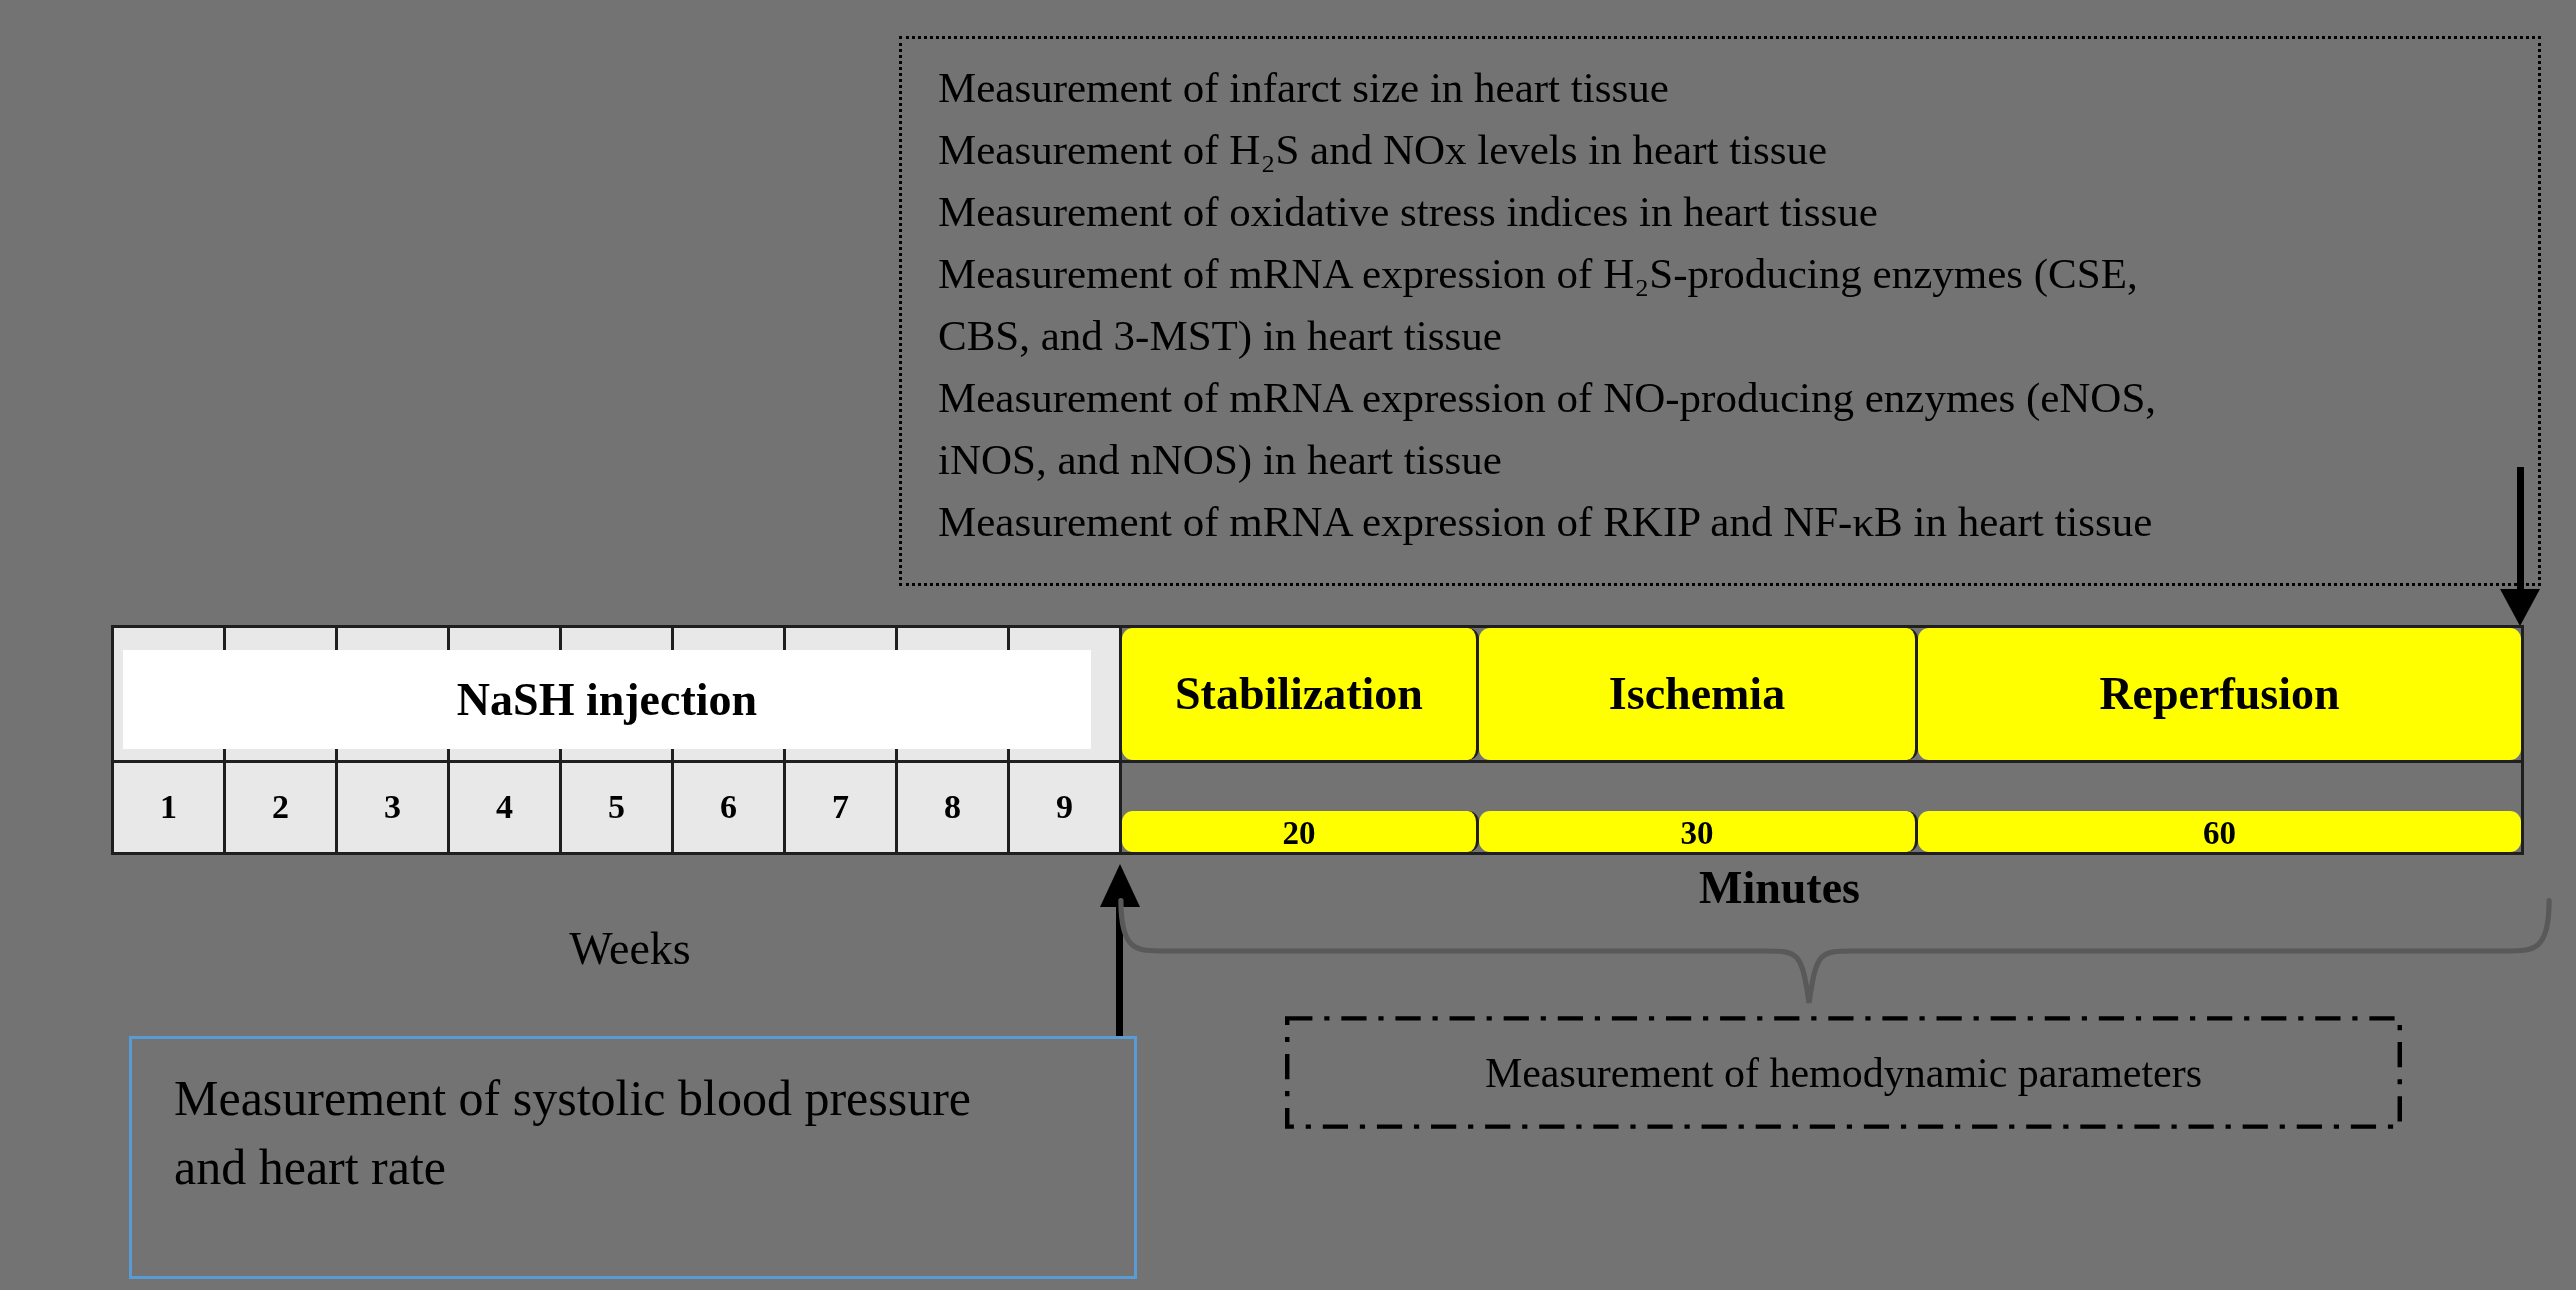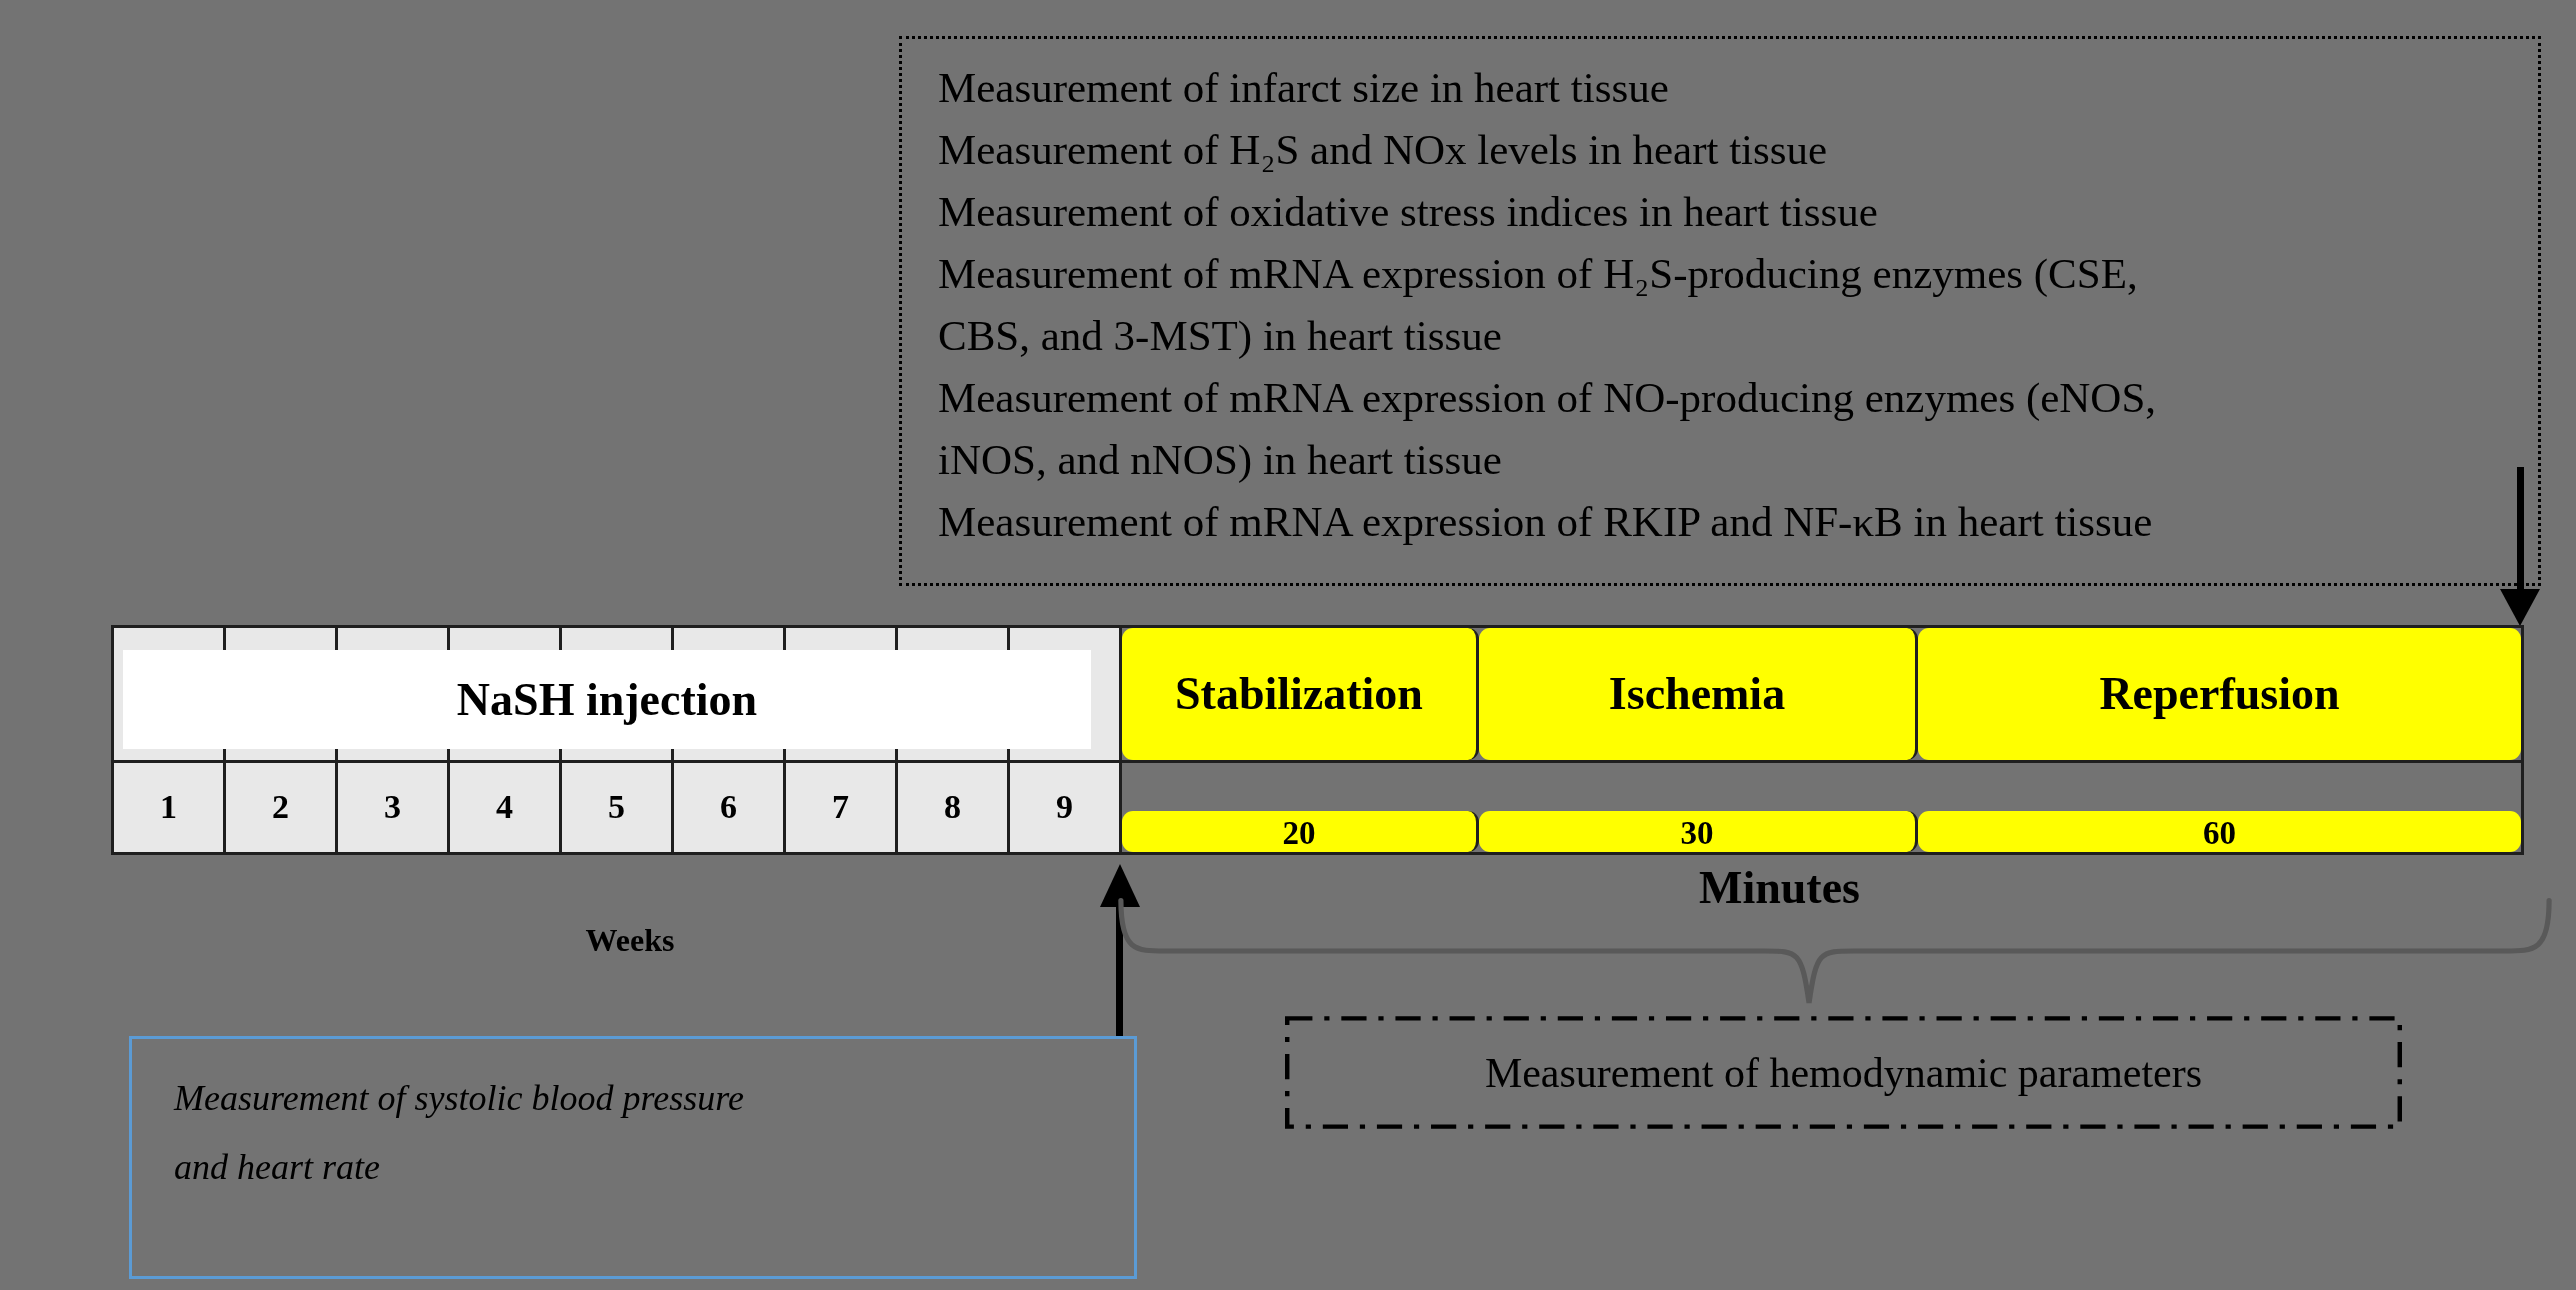--- a/index.html
+++ b/index.html
@@ -88,21 +88,21 @@
     justify-content: center;
     font-weight: bold;
     font-size: 46px;
   }
 
   
   .weeks-label {
     position: absolute;
     left: 504px; top: 922px; width: 252px;
     text-align: center;
-    font-weight: bold; font-size: 32px;
+    font-weight: normal; font-size: 46px;
   }
   .minutes-label {
     position: absolute;
     left: 1594px; top: 861px; width: 371px;
     text-align: center;
     font-weight: bold; font-size: 46px;
   }
 
   
   .brace-svg { position: absolute; left: 1112px; top: 893px; }
@@ -124,24 +124,23 @@
   
   .bp-box {
     position: absolute;
     left: 129px; top: 1036px;
     width: 1008px; height: 243px;
     border: 3.7px solid #5B9BD5;
     box-sizing: border-box;
     padding: 25px 7.4px 0 42px;
   }
   .bp-box .line {
-    font-size: 36px;
+    font-size: 50px;
     line-height: 69px;
     white-space: nowrap;
-    font-style: italic;
   }
 </style>
 </head>
 <body>
 
 <div id="canvas">
 
   <div class="top-box">
     <div class="line">Measurement of infarct size in heart tissue</div>
     <div class="line">Measurement of H₂S and NOx levels in heart tissue</div>

